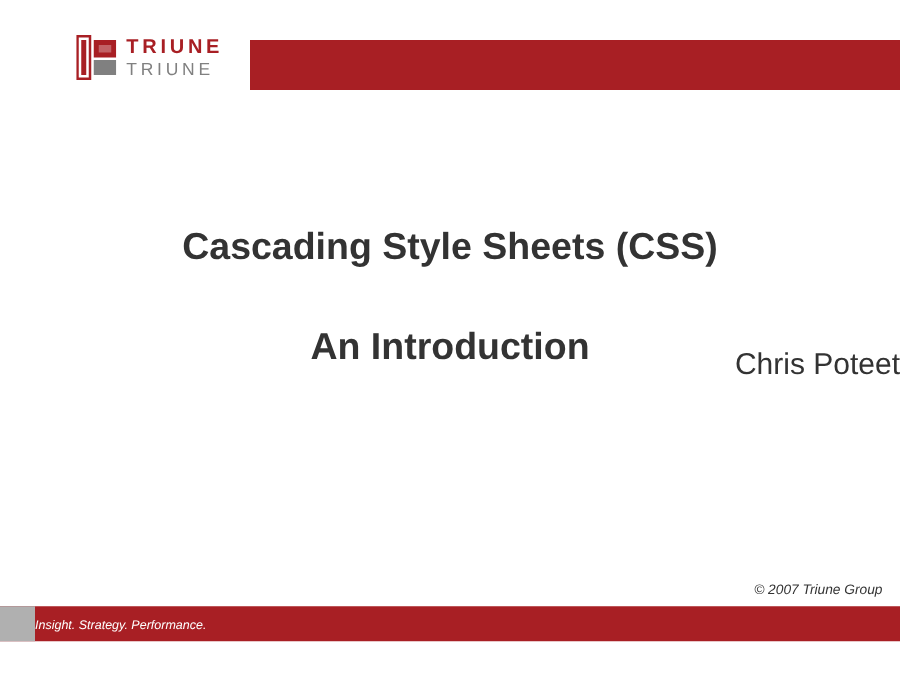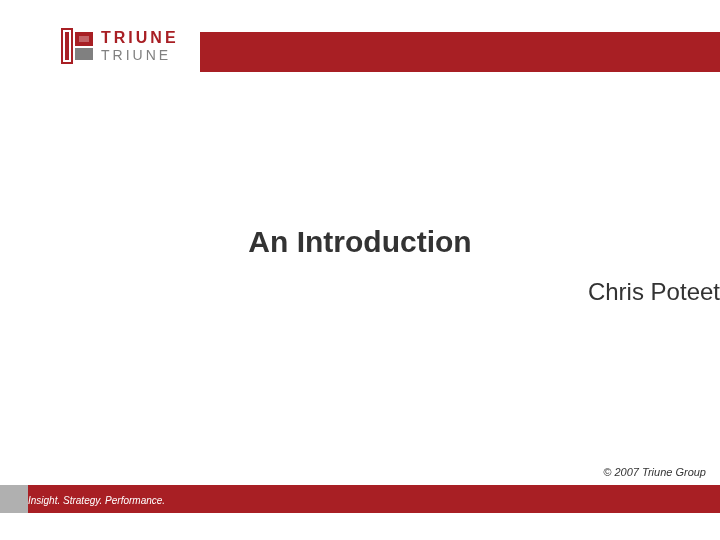--- a/index.html
+++ b/index.html
@@ -142,20 +142,21 @@
       <rect x="18" y="8" width="10" height="6" fill="#ffffff" opacity="0.3"></rect>
     </svg>
   </div>
   <div class="logo-text">
     <span class="logo-text-top">TRIUNE</span>
     <span class="logo-text-bottom">TRIUNE</span>
   </div>
 </div>
 
 <div class="title-block">
+  <div class="title-line1">Cascading Style Sheets (CSS)</div>
   <div class="title-line2">An Introduction</div>
 </div>
 
 <div class="subtitle">Chris Poteet</div>
 
 <div class="copyright">© 2007 Triune Group</div>
 
 <div class="footer-bar"></div>
 <div class="footer-gray-block"></div>
 <div class="tagline">Insight. Strategy. Performance.</div>

